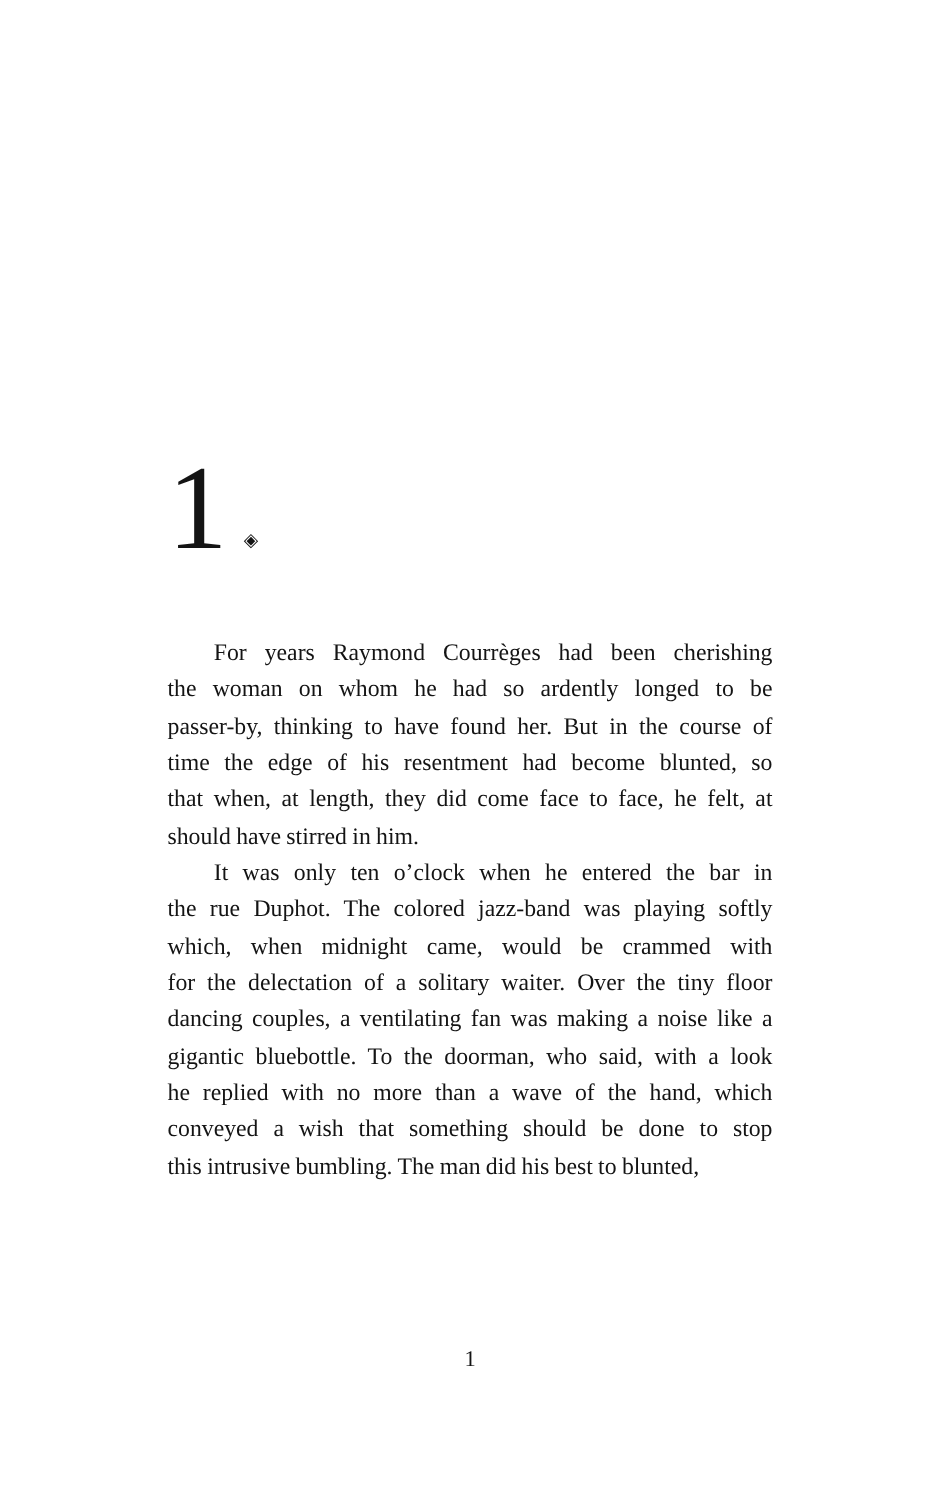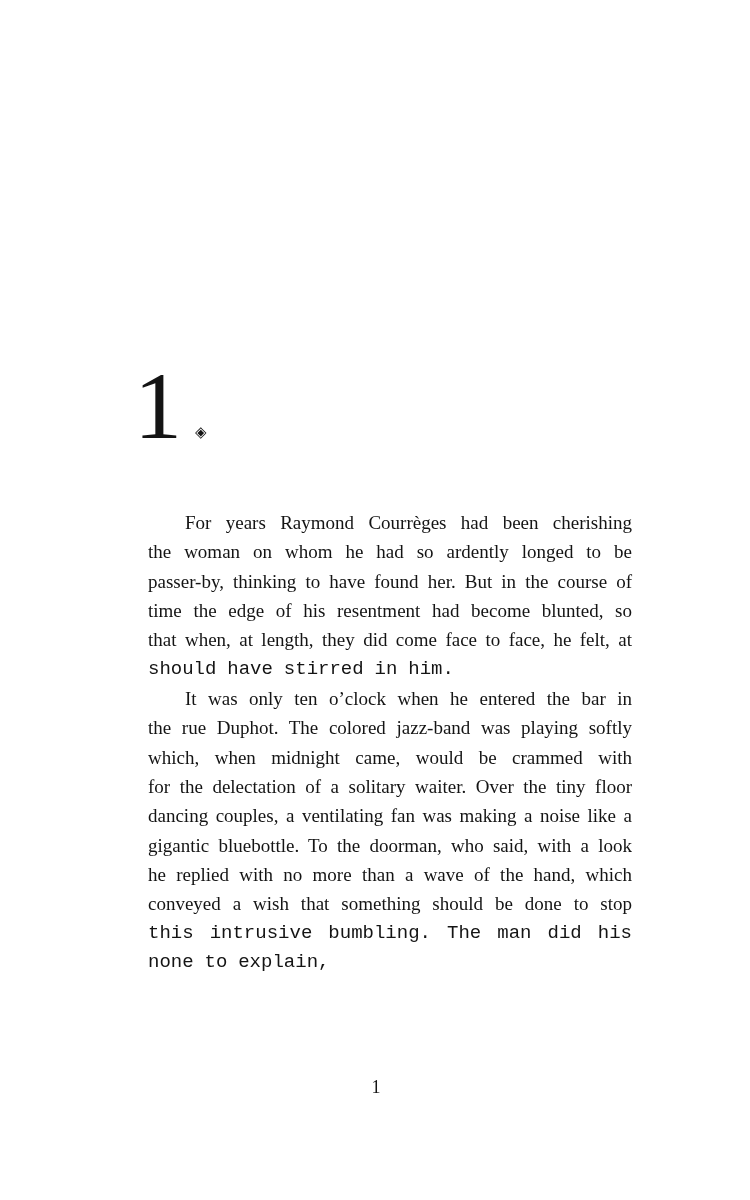--- a/index.html
+++ b/index.html
@@ -30,32 +30,32 @@
   .chapter .orn {
     display: inline-block;
     font-family: "DejaVu Sans", sans-serif;
     font-size: 15px;
     margin-left: 13px;
     vertical-align: baseline;
     transform: translateY(-1px);
   }
   .body-text {
     position: absolute;
-    left: 148px; top: 508px;
+    left: 134px; top: 508px;
     width: 484px;
     font-size: 19px;
     line-height: 29.33px;
     word-spacing: -0.5px;
   }
   .line {
     text-align: justify;
     text-align-last: justify;
   }
   .line.first { text-indent: 37px; }
-  .line.last  { text-align-last: left; font-family: Liberation Mono, monospace; }
+  .line.last  { text-align-last: left; }
   .folio {
     position: absolute;
     left: 134px; top: 1077px;
     width: 484px;
     text-align: center;
     font-size: 18px;
     line-height: 20px;
   }
 </style>
 </head>
@@ -75,18 +75,18 @@
       <div class="line">that when, at length, they did come face to face, he felt, at</div>
       <div class="line last">should have stirred in him.</div>
       <div class="line first">It was only ten o’clock when he entered the bar in</div>
       <div class="line">the rue Duphot. The colored jazz-band was playing softly</div>
       <div class="line">which, when midnight came, would be crammed with</div>
       <div class="line">for the delectation of a solitary waiter. Over the tiny floor</div>
       <div class="line">dancing couples, a ventilating fan was making a noise like a</div>
       <div class="line">gigantic bluebottle. To the doorman, who said, with a look</div>
       <div class="line">he replied with no more than a wave of the hand, which</div>
       <div class="line">conveyed a wish that something should be done to stop</div>
-      <div class="line last">this intrusive bumbling. The man did his none to explain,</div>
+      <div class="line last">this intrusive bumbling. The man did his best to blunted,</div>
     </div>
 
   <div class="folio">1</div>
 
 </div>
 
 </body></html>

